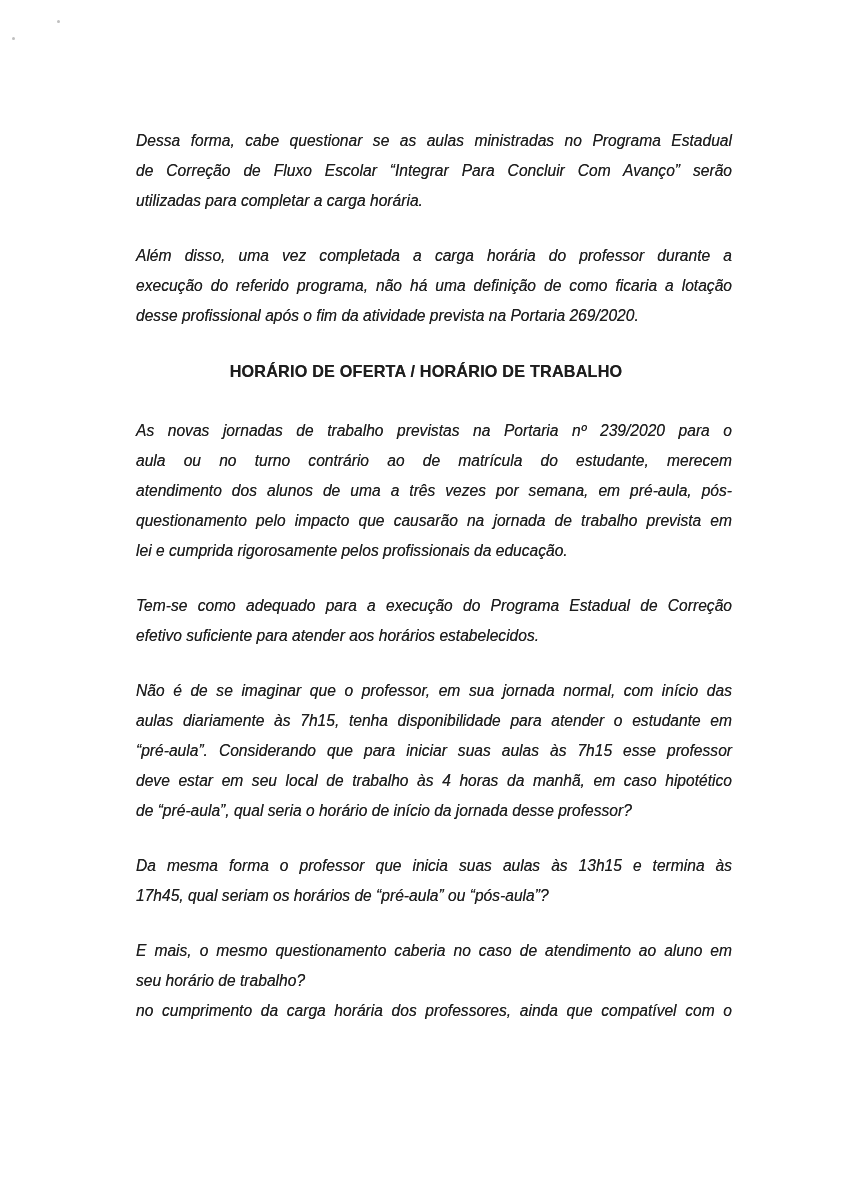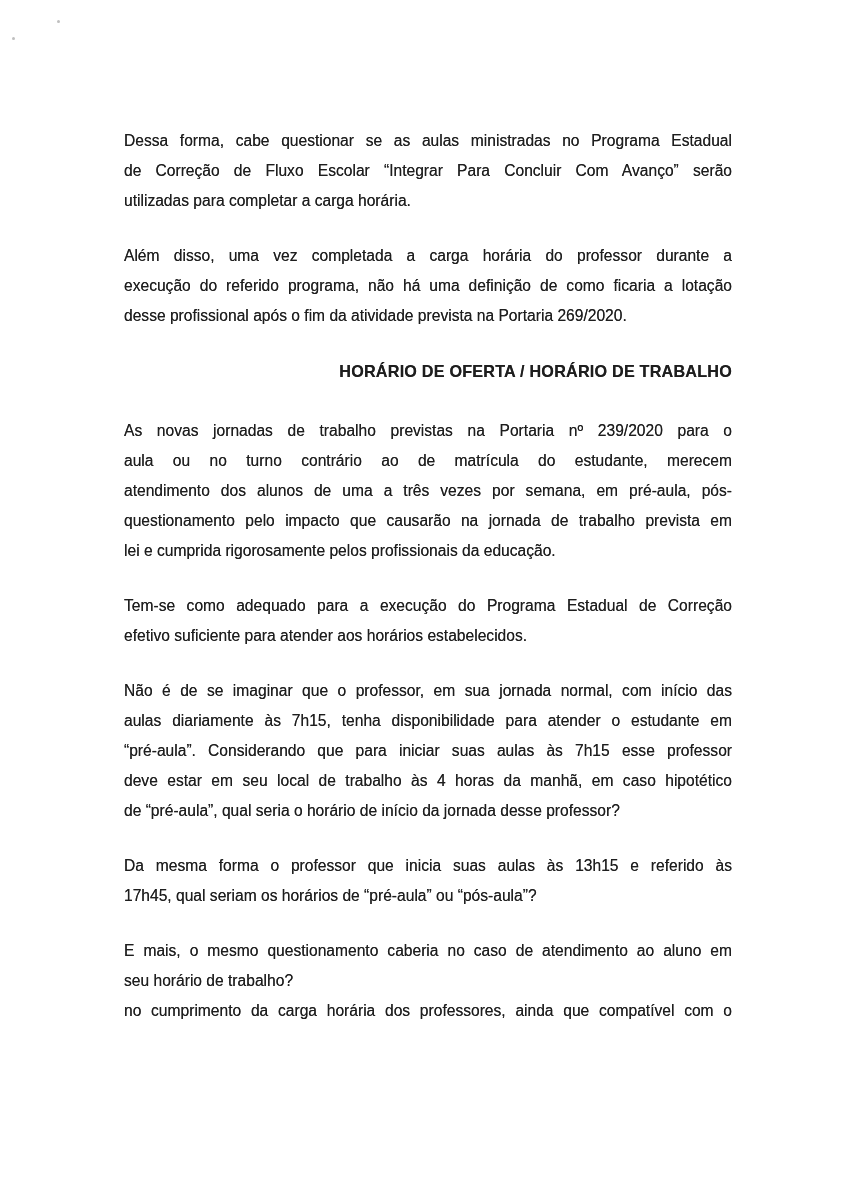--- a/index.html
+++ b/index.html
@@ -21,29 +21,30 @@
     top: 126px;
     width: 612px;
     color: #1e1e1e;
     font-size: 15.6px;
     line-height: 30px;
     
     text-shadow: 0 0 0.6px rgba(20,20,20,0.75);
     filter: blur(0.22px);
   }
   .para {
-    margin: 0 0 25px 4px;
+    margin: 0 0 25px 16px;
+    font-style: italic;
   }
   .doc-heading {
     margin: 0 0 30px 0;
     font-weight: bold;
     font-size: 16.2px;
     line-height: 30px;
     letter-spacing: 0.2px;
-    text-align: right;
+    text-align: center;
   }
   .line {
     text-align: justify;
     text-align-last: justify;
     white-space: normal;
     height: 30px;
   }
   .line.last {
     text-align-last: left;
   }
@@ -93,21 +94,21 @@
 
     <div class="para">
         <div class="line">Não é de se imaginar que o professor, em sua jornada normal, com início das</div>
         <div class="line">aulas diariamente às 7h15, tenha disponibilidade para atender o estudante em</div>
         <div class="line">“pré-aula”. Considerando que para iniciar suas aulas às 7h15 esse professor</div>
         <div class="line">deve estar em seu local de trabalho às 4 horas da manhã, em caso hipotético</div>
         <div class="line last">de “pré-aula”, qual seria o horário de início da jornada desse professor?</div>
       </div>
 
     <div class="para">
-        <div class="line">Da mesma forma o professor que inicia suas aulas às 13h15 e referido às</div>
+        <div class="line">Da mesma forma o professor que inicia suas aulas às 13h15 e termina às</div>
         <div class="line last">17h45, qual seriam os horários de “pré-aula” ou “pós-aula”?</div>
       </div>
 
     <div class="para">
         <div class="line">E mais, o mesmo questionamento caberia no caso de atendimento ao aluno em</div>
         <div class="line last">seu horário de trabalho?</div>
         <div class="line">no cumprimento da carga horária dos professores, ainda que compatível com o</div>
       </div>
   </div>
 </div>

